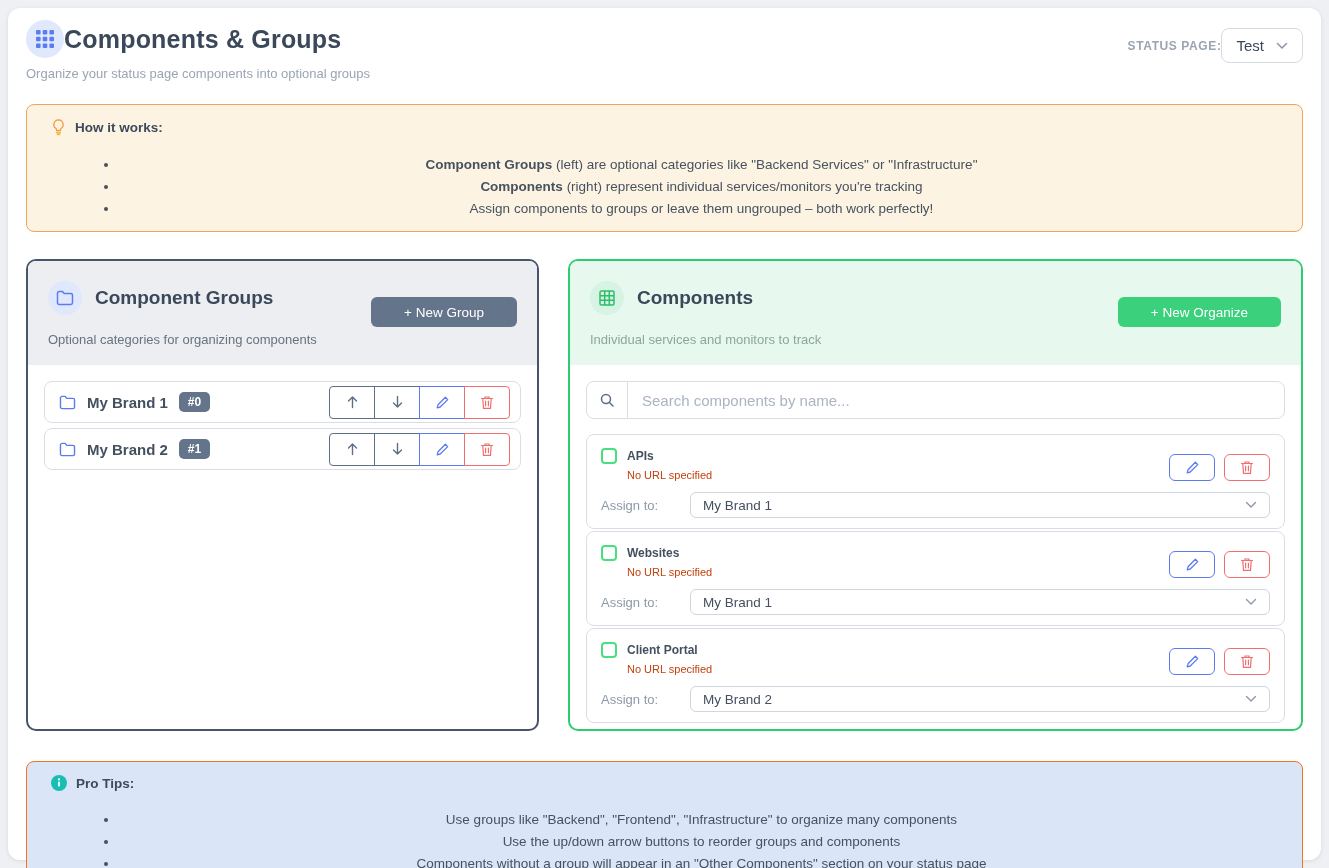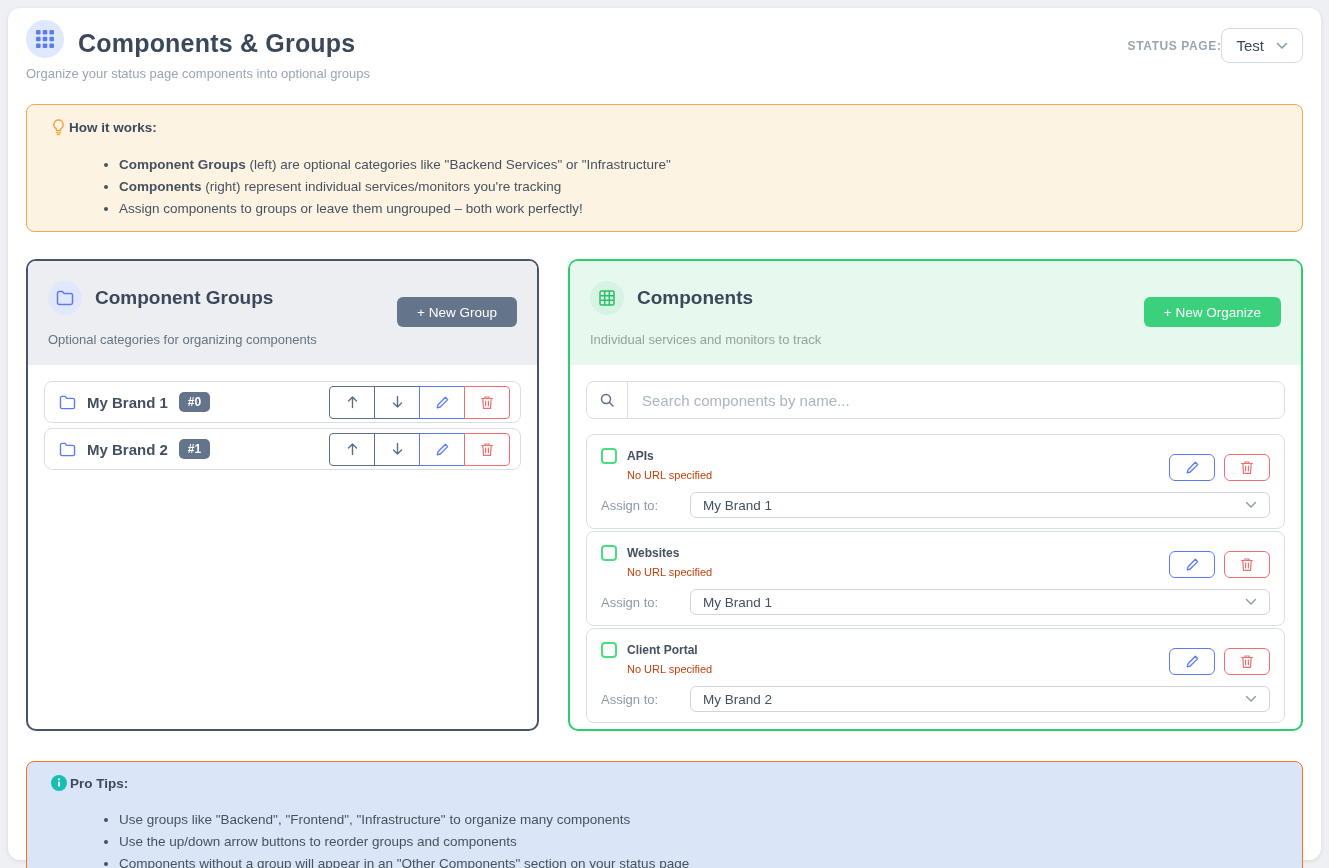--- a/index.html
+++ b/index.html
@@ -11,63 +11,63 @@
   }
   .card {
     margin:8px; width:1313px; height:852px;
     background:#fff; border-radius:12px;
     box-shadow:0 1px 4px rgba(20,30,50,.10);
     padding:12px 18px 18px;
   }
 
   
   .header { display:flex; justify-content:space-between; align-items:flex-start; }
-  .title-row { display:flex; align-items:flex-end; gap:14px; }
+  .title-row { display:flex; align-items:center; }
   .app-icon {
     width:38px; height:38px; border-radius:50%; background:#dfe8fc;
     display:flex; align-items:center; justify-content:center; color:#5b7cf0;
   }
   h1 { font-size:25px; font-weight:600; color:#3a4859; letter-spacing:.2px; }
   .page-subtitle { margin-top:8px; font-size:13px; color:#9aa5b2; }
   .header-right { display:flex; align-items:center; margin-top:8px; }
   .status-label { font-size:12px; font-weight:600; color:#9aa5b2; letter-spacing:.6px; }
   .status-select {
     display:flex; align-items:center; gap:12px; background:#fff;
     border:1px solid #d5dbe3; border-radius:8px; padding:8px 14px;
     font-size:15px; color:#3a4859; cursor:pointer; color-scheme:light;
   }
   .status-select .chev { color:#8d99a8; display:flex; }
 
   
   .info-box { border-radius:8px; padding:13px 18px 13px 24px; font-size:13.5px; }
   .how-box { margin-top:23px; background:#fdf3e3; border:1px solid #f0a656; }
   .tips-box { margin-top:30px; background:#dbe5f8; border:1px solid #f97316; }
-  .info-title-row { display:flex; align-items:center; gap:3px; font-weight:700; color:#3d4a5c; }
-  .info-box ul { margin:20px 0 0; padding-left:68px; color:#46525f; }
+  .info-title-row { display:flex; align-items:center; gap:9px; font-weight:700; color:#3d4a5c; }
+  .info-box ul { margin:20px 0 0; padding-left:68px; color:#46525f;text-align:center; }
   .info-box li { margin-top:4px; line-height:18px; }
   .b { font-weight:700; }
 
   
   .panels { display:flex; gap:29px; margin-top:27px; height:472px; }
   .panel { border-radius:10px; overflow:hidden; background:#fff; display:flex; flex-direction:column; }
   .groups-panel { width:513px; flex:none; border:2px solid #475569; }
   .components-panel { flex:1; border:2px solid #2ecc71; }
   .panel-header { position:relative; padding:20px 20px 18px; }
   .groups-panel .panel-header { background:#eceef2; }
   .components-panel .panel-header { background:#e7f8ee; }
   .panel-title-row { display:flex; align-items:center; gap:13px; }
   .panel-icon { width:34px; height:34px; border-radius:50%; display:flex; align-items:center; justify-content:center; }
   .panel-icon.blue { background:#dfe8fc; color:#5b7cf0; }
   .panel-icon.green { background:#d7f3e3; color:#2ebd6b; }
   h2 { font-size:19px; font-weight:600; color:#3a4859; }
   .panel-subtitle { margin-top:17px; font-size:13px; }
   .groups-panel .panel-subtitle { color:#67737f; }
   .components-panel .panel-subtitle { color:#8fa79b; }
   .new-btn {
-    position:absolute; top:36px; right:20px; height:30px; padding:0 20px;
+    position:absolute; top:36px; right:20px; height:30px; padding:0 33px;
     border:none; border-radius:6px; color:#fff; font-size:13.5px; cursor:pointer;
     font-family:inherit;
   }
   .new-btn.slate { background:#64748b; }
   .new-btn.green { background:#3bd07c; }
   .panel-body { padding:16px; flex:1; overflow:hidden; }
 
   
   .group-row {
     display:flex; align-items:center; justify-content:space-between;

